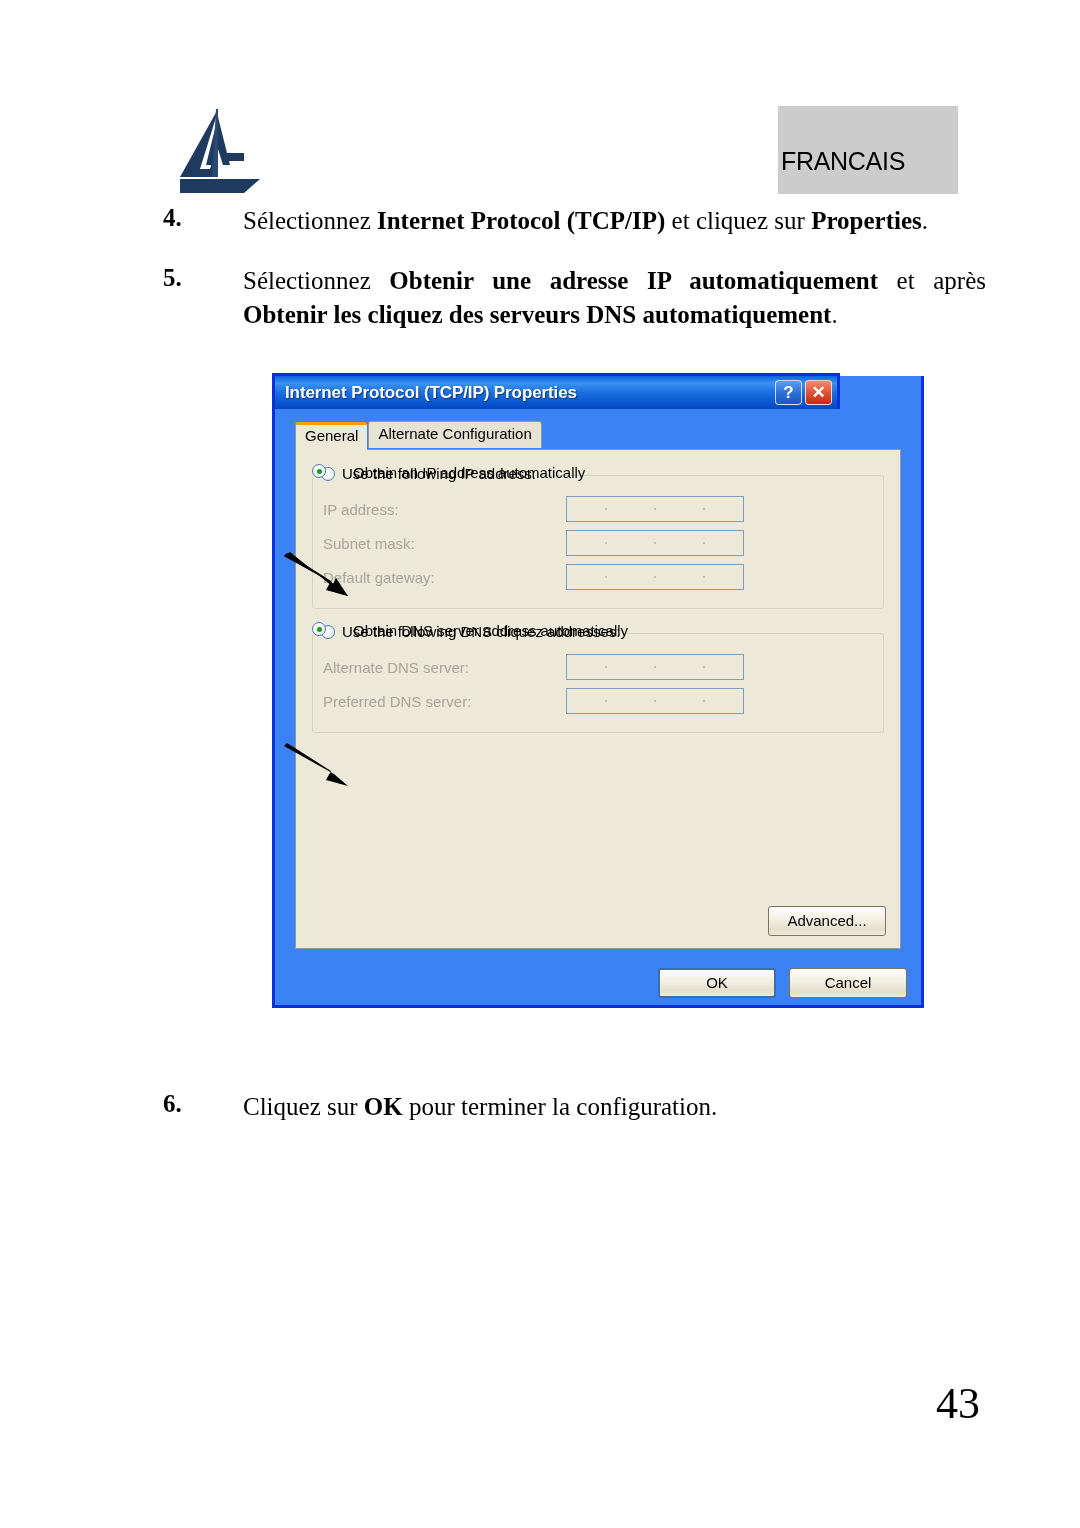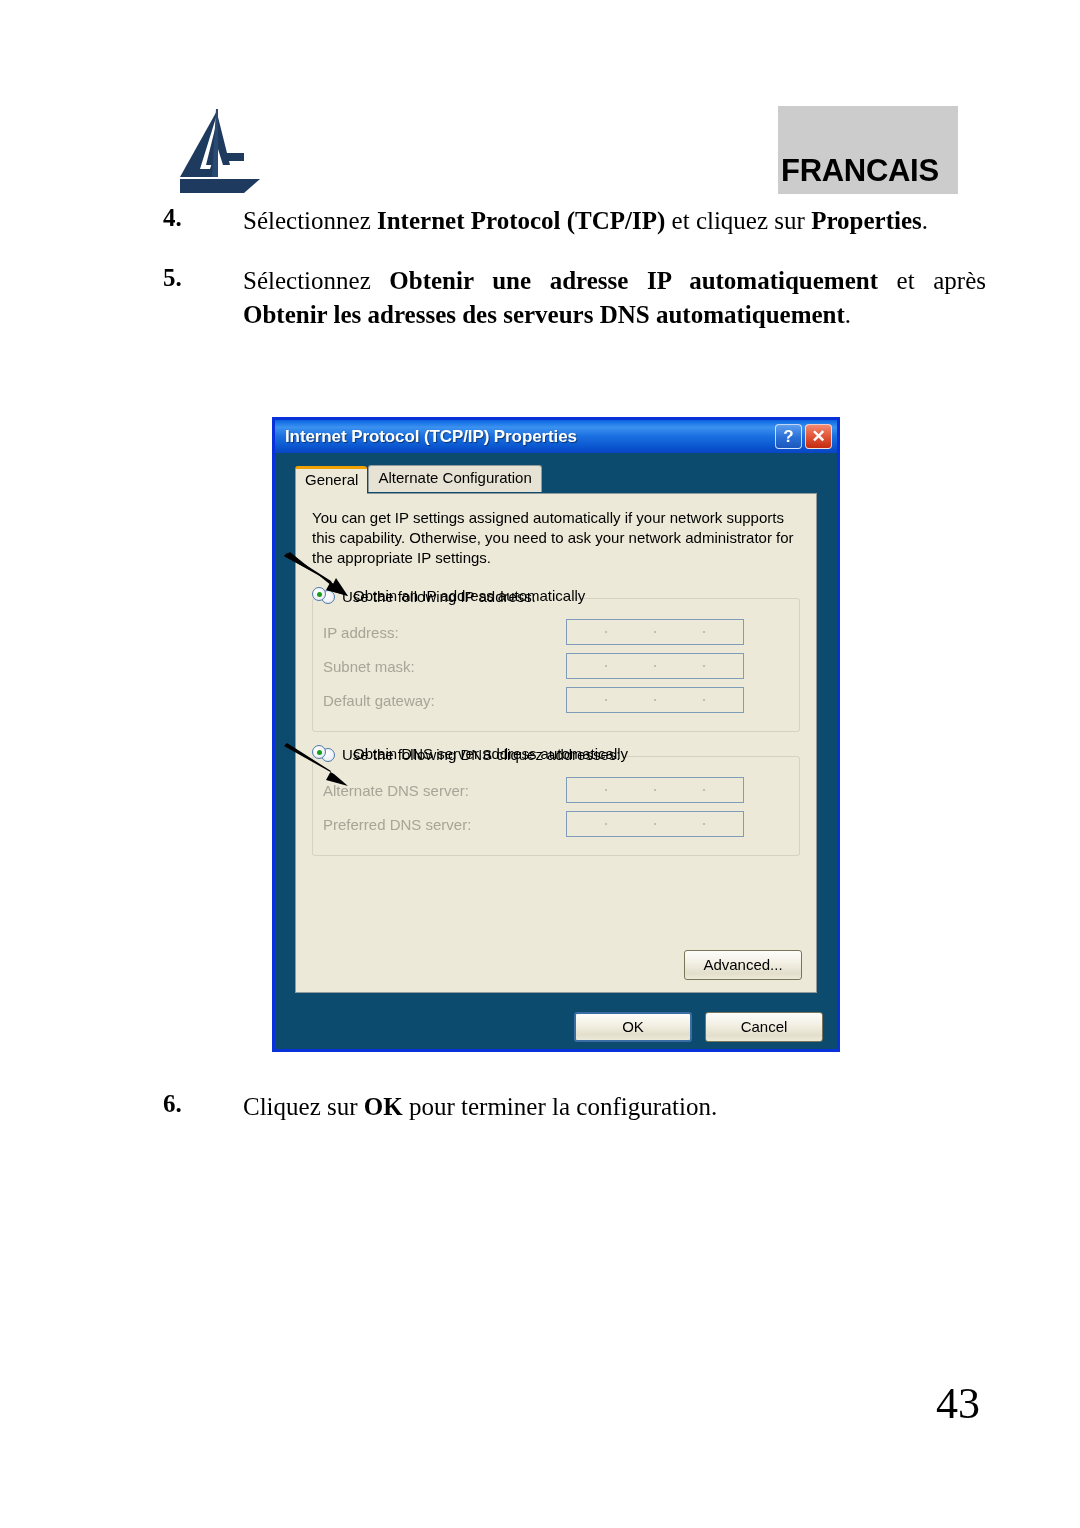--- a/index.html
+++ b/index.html
@@ -35,26 +35,26 @@
     top: 106px;
     width: 180px;
     height: 88px;
     background: #cccccc;
     display: flex;
     align-items: flex-end;
     justify-content: flex-start;
   }
   .lang-banner-label {
     font-family: "Liberation Sans", sans-serif;
-    font-size: 31px;
-    font-weight: 700;
+    font-size: 25px;
+    font-weight: 400;
     color: #000000;
     line-height: 1;
     letter-spacing: -0.3px;
-    padding-bottom: 8px;
+    padding-bottom: 20px;
     padding-left: 3px;
   }
 
   
   .steps {
     position: absolute;
     left: 0;
     top: 200px;
     width: 1080px;
   }
@@ -83,24 +83,24 @@
   .step-body.nojust { text-align: left; }
   .b { font-weight: bold; }
 
   .step4 { margin-top: 4px; }
   .step5 { margin-top: 26px; }
 
   
   .xp-dialog {
     position: absolute;
     left: 272px;
-    top: 420px;
-    width: 568px;
+    top: 376px;
+    width: 652px;
     height: 632px;
-    background: #0c4a6e;
+    background: #3b82f6;
     border: 3px solid #0831d9;
     border-top: none;
     box-sizing: border-box;
     font-family: "Liberation Sans", sans-serif;
   }
   .xp-titlebar {
     height: 36px;
     background: linear-gradient(to bottom,
         #0a63d8 0%, #1b76e8 8%, #3c92f0 22%,
         #1a6fe0 50%, #0a55cf 82%, #0845c4 100%);
@@ -348,21 +348,21 @@
   <div class="step step4">
     <span class="step-num">4.</span>
     <div class="step-body">
       <span>Sélectionnez </span><span class="b">Internet Protocol (TCP/IP)</span><span> et cliquez sur </span><span class="b">Properties</span><span>.</span>
     </div>
   </div>
 
   <div class="step step5">
     <span class="step-num">5.</span>
     <div class="step-body">
-      <span>Sélectionnez  </span><span class="b">Obtenir une adresse IP automatiquement</span><span> et après </span><span class="b">Obtenir les adresses des serveurs  DNS automatiquement</span><span>.</span>
+      <span>Sélectionnez  </span><span class="b">Obtenir une adresse IP automatiquement</span><span> et après </span><span class="b">Obtenir les cliquez des serveurs  DNS automatiquement</span><span>.</span>
     </div>
   </div>
 </div>
 
 <div class="xp-dialog">
 
   <div class="xp-titlebar">
     <div class="xp-title">Internet Protocol (TCP/IP) Properties</div>
     <div class="xp-titlebtns">
       <div class="xp-btn-help">?</div>
@@ -372,21 +372,20 @@
 
   <div class="xp-body">
 
     <div class="xp-tabstrip">
       <div class="xp-tab active">General</div>
       <div class="xp-tab inactive">Alternate Configuration</div>
     </div>
 
     <div class="xp-panel">
 
-      <div class="xp-desc">You can get IP settings assigned automatically if your network supports this capability. Otherwise, you need to ask your network administrator for the appropriate IP settings.</div>
 
       <div class="radio-row">
         <span class="radio checked"></span>
         <span>Obtain an IP address automatically</span>
       </div>
 
       <div class="group-box">
         <div class="group-legend">
           <span class="radio"></span>
           <span>Use the following IP address:</span>

